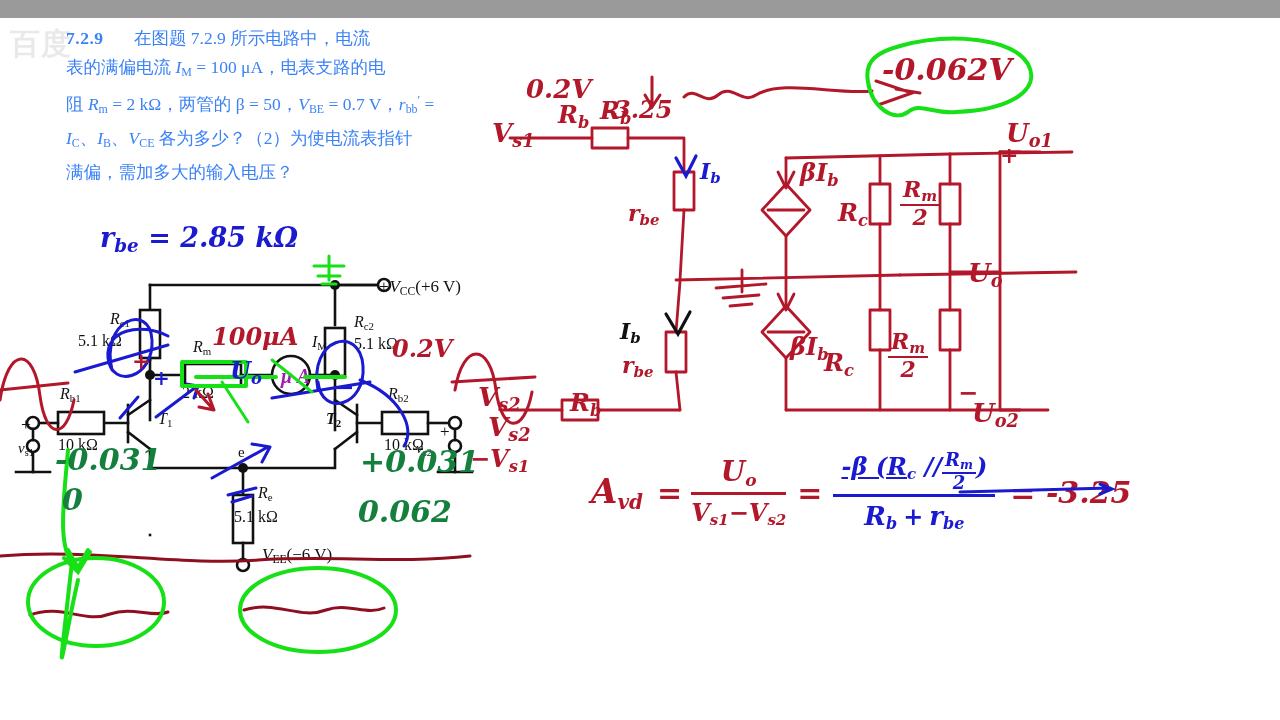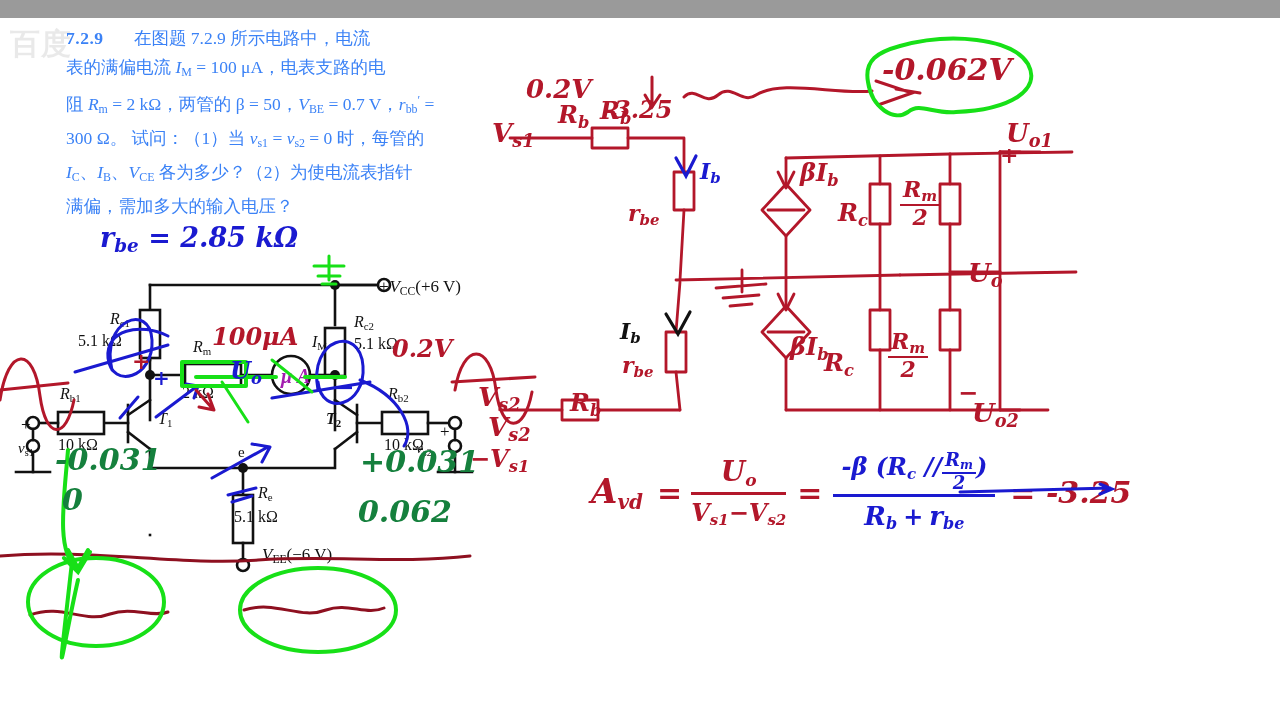--- a/index.html
+++ b/index.html
@@ -43,23 +43,20 @@
       <b>7.2.9</b>
       <span class="ind"></span><span>在图题 7.2.9 所示电路中，电流</span>
     </div>
     <div>
       <span>表的满偏电流 </span><i>I</i><sub>M</sub><span> = 100 μA，电表支路的电</span>
     </div>
     <div>
       <span>阻 </span><i>R</i><sub>m</sub><span> = 2 kΩ，两管的 β = 50，</span><i>V</i><sub>BE</sub><span> = 0.7 V，</span><i>r</i><sub>bb</sub><sup>′</sup><span> =</span>
     </div>
     <div>
-      <span>300 Ω。 试问：（1）当 </span><i>v</i><sub>s1</sub><span> = </span><i>v</i><sub>s2</sub><span> = 0 时，每管的</span>
-    </div>
-    <div>
       <i>I</i><sub>C</sub><span>、</span><i>I</i><sub>B</sub><span>、</span><i>V</i><sub>CE</sub><span> 各为多少？（2）为使电流表指针</span>
     </div>
     <div>满偏，需加多大的输入电压？</div>
   </div>
 
   <svg width="520" height="330" style="left:0px;top:250px;">
     <g stroke="#111" stroke-width="2.6" fill="none" stroke-linecap="square">
 
       <path d="M150 285 L150 285"></path>
       <path d="M150 35 L385 35"></path>
@@ -415,21 +412,21 @@
           </div>
           <div style="padding-top:3px;">
             <span class="hwfont red" style="font-size:24px;">V</span><sub class="hwfont red" style="font-size:15px;">s1</sub><span class="hwfont red" style="font-size:24px;">−</span><span class="hwfont red" style="font-size:24px;">V</span><sub class="hwfont red" style="font-size:15px;">s2</sub>
           </div>
         </td>
         <td style="vertical-align:middle;padding:0 10px;">
           <span class="hwfont red" style="font-size:30px;">=</span>
         </td>
         <td style="vertical-align:middle;text-align:center;">
           <div style="border-bottom:3px solid #1a1ad0;padding:0 8px 2px;white-space:nowrap;">
-            <span class="hwfont blue" style="font-size:24px;">-β  (R</span><sub class="hwfont blue" style="font-size:15px;">c</sub><span class="hwfont blue" style="font-size:24px;"> //</span><span class="frac hwfont blue" style="font-size:18px;"><span class="num"><span>R</span><sub>m</sub></span><span class="den">2</span></span><span class="hwfont blue" style="font-size:24px;">)</span>
+            <span class="hwfont blue" style="font-size:24px;text-decoration:underline;">-β  (R</span><sub class="hwfont blue" style="font-size:15px;">c</sub><span class="hwfont blue" style="font-size:24px;"> //</span><span class="frac hwfont blue" style="font-size:18px;"><span class="num"><span>R</span><sub>m</sub></span><span class="den">2</span></span><span class="hwfont blue" style="font-size:24px;">)</span>
           </div>
           <div style="padding-top:4px;white-space:nowrap;">
             <span class="hwfont blue" style="font-size:26px;">R</span><sub class="hwfont blue" style="font-size:16px;">b</sub><span class="hwfont blue" style="font-size:24px;padding:0 6px;">+</span><span class="hwfont blue" style="font-size:26px;">r</span><sub class="hwfont blue" style="font-size:16px;">be</sub>
           </div>
         </td>
         <td style="vertical-align:middle;padding-left:14px;">
           <span class="hwfont red" style="font-size:30px;">= -3.25</span>
         </td>
       </tr>
     </tbody>

